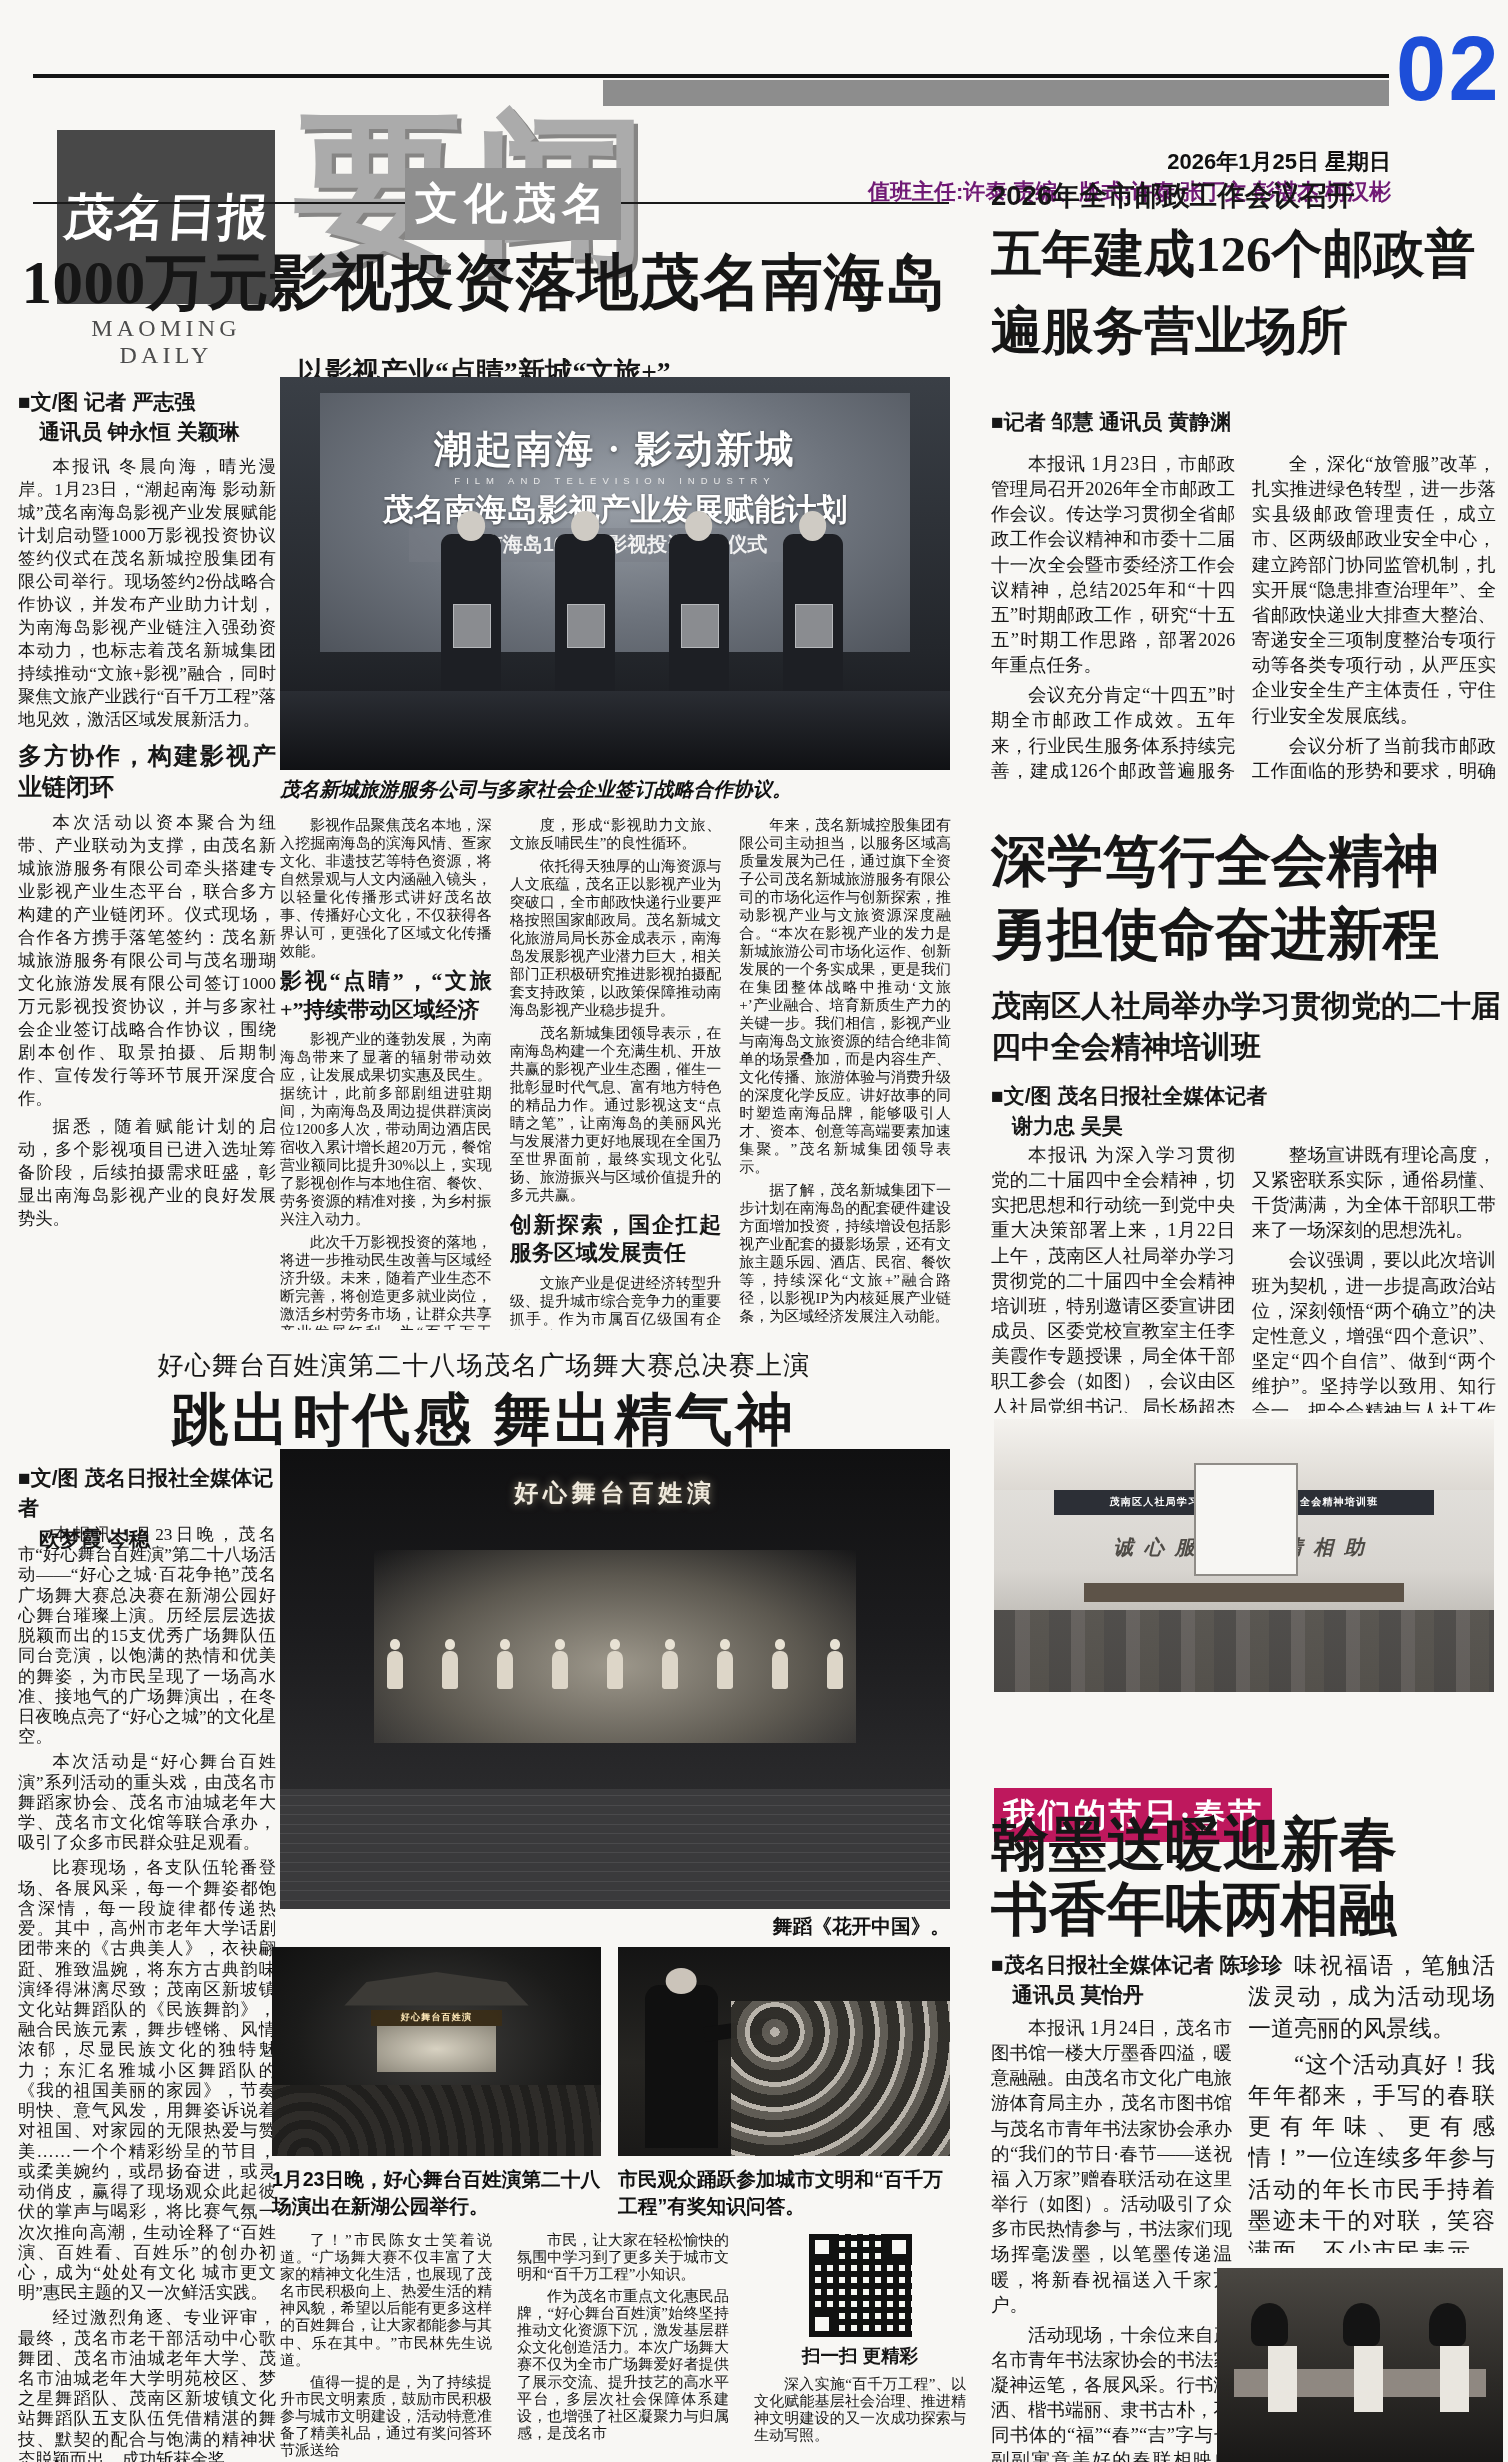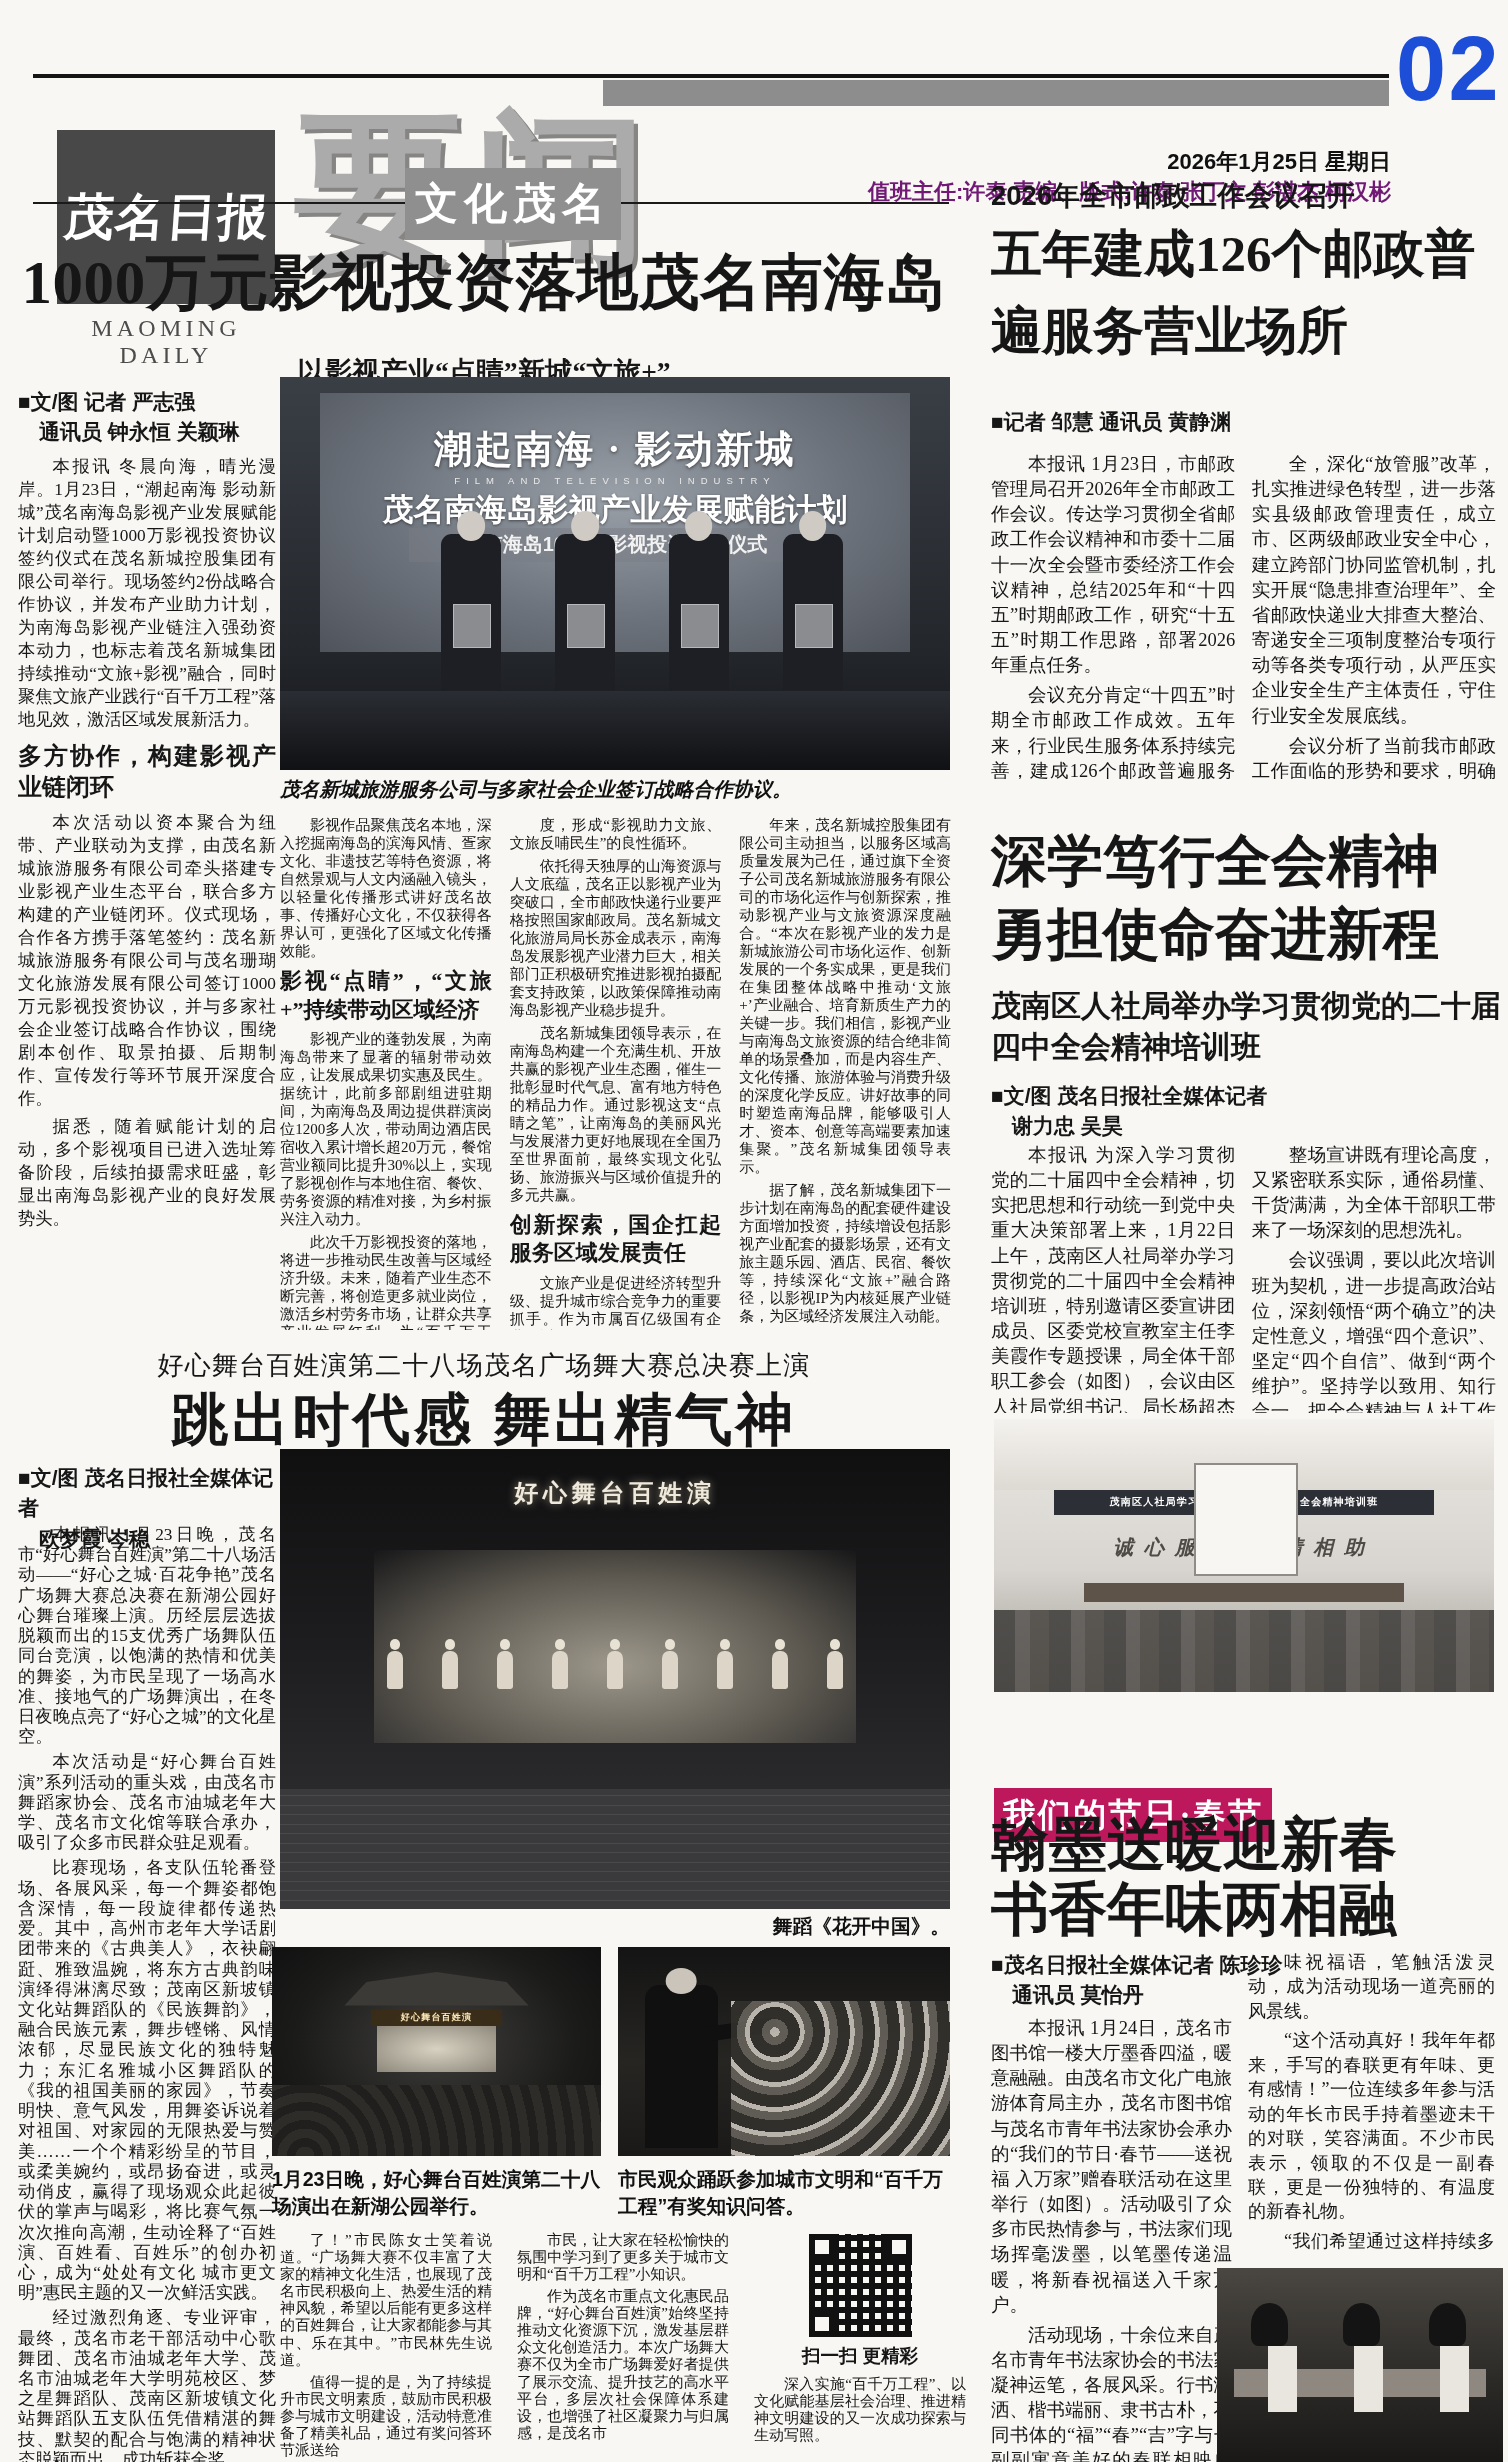--- a/index.html
+++ b/index.html
@@ -57,21 +57,21 @@
   .pt-beam{position:absolute;left:0;top:0;width:100%;height:26%;background:linear-gradient(180deg,#f4f2ee,#ddd9d3);}
   .pt-banner{position:absolute;left:12%;top:26%;width:76%;height:9%;background:#2c2f36;color:#fff;font:700 10px "Liberation Sans",sans-serif;display:flex;align-items:center;justify-content:center;letter-spacing:1.2px;white-space:nowrap;overflow:hidden;}
   .pt-screen{position:absolute;left:40%;top:16%;width:20%;height:40%;background:#f7f6f3;border:2.4px solid #8f8c87;}
   .pt-callig{position:absolute;left:6%;top:42%;width:88%;text-align:center;color:#4e4b46;font:700 20px "Liberation Serif",serif;letter-spacing:10.7px;font-style:italic;}
   .pt-desk{position:absolute;left:18%;top:60%;width:64%;height:7%;background:#5d5348;}
   .pt-crowd{position:absolute;left:0;bottom:0;width:100%;height:30%;background:repeating-linear-gradient(90deg,#3c3a38 0 21.5px,#575350 21.5px 36px,#47443f 36px 55px);opacity:.85;}
   .badge-festival{left:994px;top:1756px;width:278px;height:54px;background:#be185d;display:flex;align-items:center;justify-content:center;color:#fff;font:700 33px "Liberation Serif",serif;letter-spacing:2.4px;margin-top:32px;}
   .h-couplet{left:991px;top:1813px;width:517px;font:900 58px "Liberation Serif",serif;line-height:1.12;}
   .byline-couplet{left:991px;top:1950px;width:513px;}
   .col-couplet1{left:991px;top:2016px;width:241px;height:446px;font-size:18.5px;line-height:1.36;}
-  .col-couplet2{left:1248px;top:1950px;width:247px;height:303px;font-size:18px;line-height:1.36;}
+  .col-couplet2{left:1248px;top:1950px;width:247px;height:303px;font-size:23px;line-height:1.36;}
   .photo-callig{left:1217px;top:2268px;width:286px;height:195px;background:linear-gradient(180deg,#4a4742 0%,#2b2926 60%,#191817 100%);}
   .pc-table{position:absolute;left:6%;top:52%;width:88%;height:14%;background:#8f8881;}
   .pc-paper{position:absolute;top:40%;width:10%;height:34%;background:#e9e6df;}
   .pc-head{position:absolute;top:18%;width:13%;height:22%;background:#141414;border-radius:50% 50% 20% 20%;}
   
   .k-dance{left:18px;top:1348px;width:932px;text-align:center;font:400 26px "Liberation Serif",serif;letter-spacing:1.2px;}
   .h-dance{left:18px;top:1382px;width:932px;text-align:center;font:900 57px "Liberation Sans",sans-serif;letter-spacing:3.6px;}
   .byline-dance{left:18px;top:1463px;width:258px;}
   .col-dance{left:18px;top:1525px;width:258px;height:937px;font-size:17.3px;line-height:1.17;}
   .photo-stage{left:280px;top:1449px;width:670px;height:460px;background:linear-gradient(180deg,#101011 0%,#1c1c1e 40%,#2a2a2c 75%,#1a1a1b 100%);}

